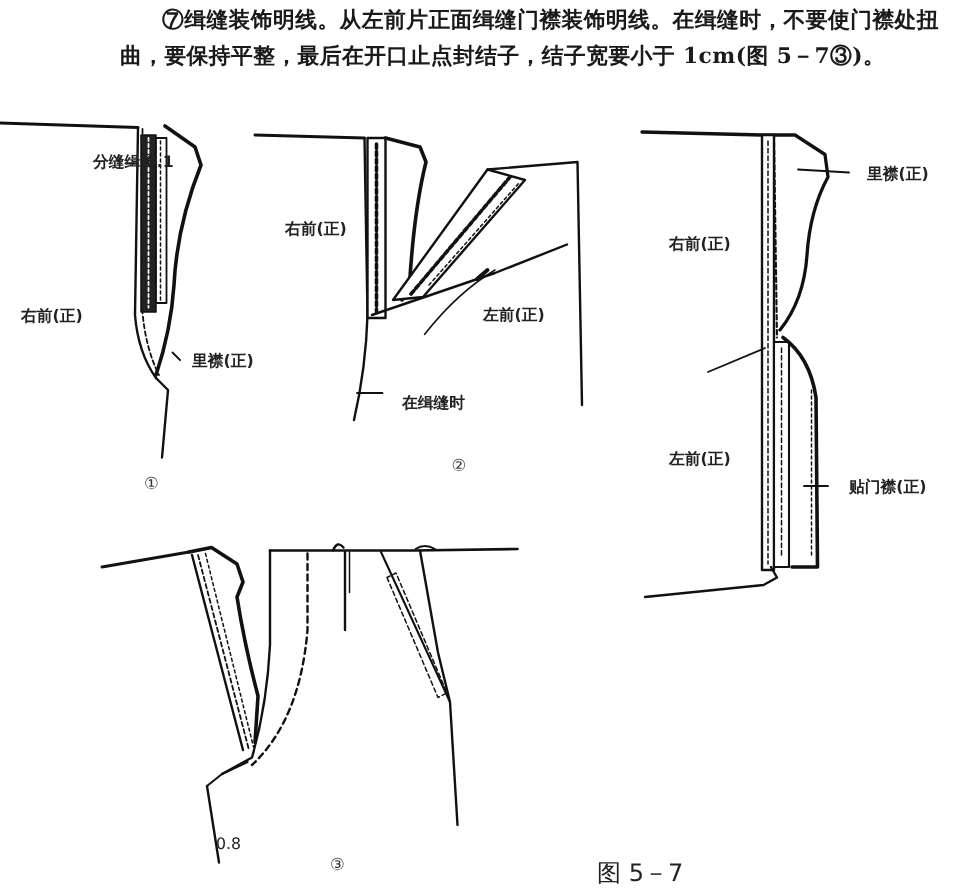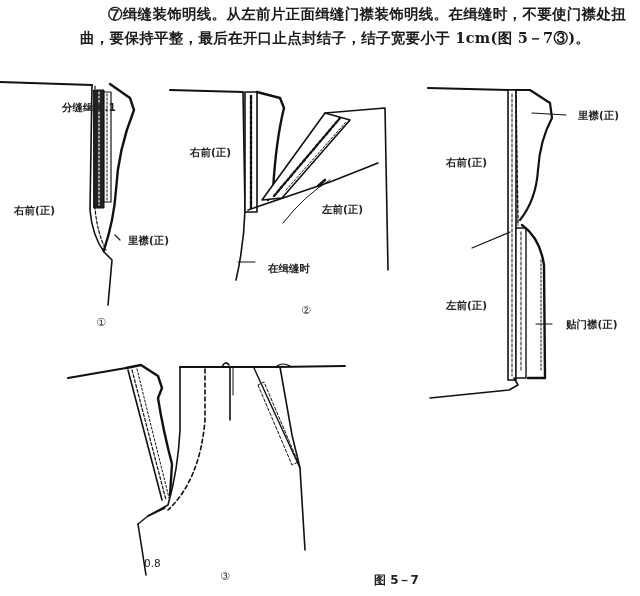--- a/index.html
+++ b/index.html
@@ -6,21 +6,21 @@
   body { width: 640px; height: 596px; position: relative; overflow: hidden;
          font-family: "DejaVu Serif", "Liberation Serif", serif; color: #111; }
   .para { position: absolute; left: 80px; top: 2px; width: 556px;
           font-size: 14.5px; line-height: 24px; letter-spacing: 0.3px; font-weight: bold; color: #1a1a1a; }
   .para .indent { display: inline-block; width: 28px; }
   svg.fig { position: absolute; left: 0; top: 0; }
   .lbl { position: absolute; font-size: 10.5px; font-weight: bold; color: #222; white-space: nowrap;
          font-family: "DejaVu Sans", "Liberation Sans", sans-serif; }
   .num { position: absolute; font-size: 11px; color: #333;
          font-family: "DejaVu Sans", "Liberation Sans", sans-serif; }
-  .caption { position: absolute; left: 374px; top: 572px; font-size: 12px; font-weight: bold; color: #222;
+  .caption { position: absolute; left: 398px; top: 572px; font-size: 16px; font-weight: normal; color: #222;
              font-family: "DejaVu Sans", "Liberation Sans", sans-serif; }
 </style>
 </head>
 <body>
 
 <div class="para">
   <span class="indent"></span><span>⑦缉缝装饰明线。从左前片正面缉缝门襟装饰明线。在缉缝时，不要使门襟处扭曲，要保持平整，最后在开口止点封结子，结子宽要小于 1cm(图 5－7③)。</span>
 </div>
 
 <svg class="fig" width="640" height="596" viewBox="0 0 640 596" fill="none" stroke="#111" stroke-linecap="round" stroke-linejoin="round">

